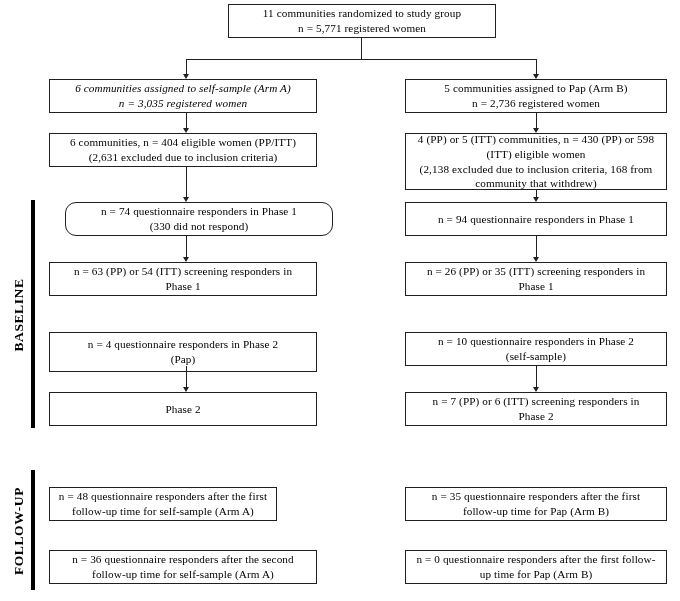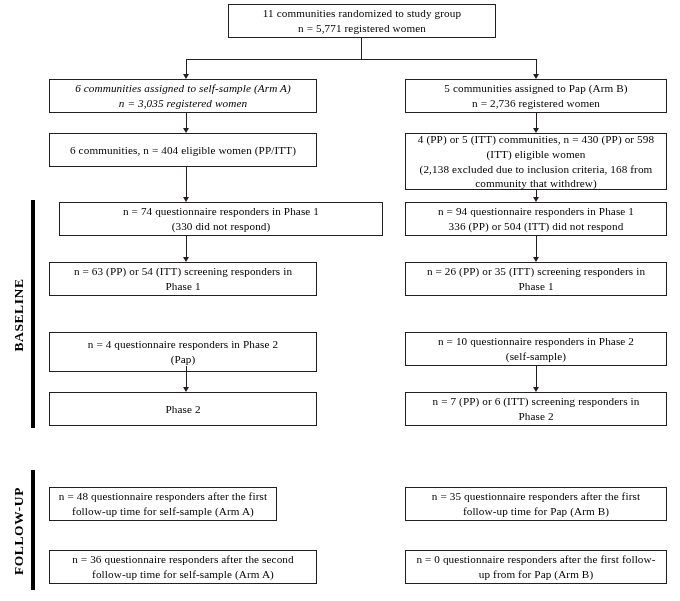--- a/index.html
+++ b/index.html
@@ -97,26 +97,27 @@
       <span>6 communities assigned to self-sample (Arm A)</span>
       <span>n = 3,035 registered women</span>
     </span>
   </div>
   <div class="vline" style="left:186px; top:113px; height:16px;"></div>
   <div class="arrowhead" style="left:182.5px; top:128px;"></div>
 
   <div class="box" style="left:49px; top:133px; width:268px; height:34px;">
     <span>
       <span>6 communities, n = 404 eligible women (PP/ITT)</span>
+      <span>(2,631 excluded due to inclusion criteria)</span>
     </span>
   </div>
   <div class="vline" style="left:186px; top:167px; height:31px;"></div>
   <div class="arrowhead" style="left:182.5px; top:197px;"></div>
 
-  <div class="box" style="left:59px; top:202px; width:324px; height:34px;">
+  <div class="box" style="left:65px; top:202px; width:268px; height:34px;border-radius:11px;">
     <span>
       <span>n = 74 questionnaire responders in Phase 1</span>
       <span>(330 did not respond)</span>
     </span>
   </div>
   <div class="vline" style="left:186px; top:236px; height:22px;"></div>
   <div class="arrowhead" style="left:182.5px; top:257px;"></div>
 
   <div class="box" style="left:49px; top:262px; width:268px; height:34px;">
     <span>
@@ -170,21 +171,20 @@
       <span>(2,138 excluded due to inclusion criteria, 168 from</span>
       <span>community that withdrew)</span>
     </span>
   </div>
   <div class="vline" style="left:536px; top:190px; height:8px;"></div>
   <div class="arrowhead" style="left:532.5px; top:197px;"></div>
 
   <div class="box" style="left:405px; top:202px; width:262px; height:34px;">
     <span>
       <span>n = 94 questionnaire responders in Phase 1</span>
-      <span>336 (PP) or 504 (ITT) did not respond</span>
     </span>
   </div>
   <div class="vline" style="left:536px; top:236px; height:22px;"></div>
   <div class="arrowhead" style="left:532.5px; top:257px;"></div>
 
   <div class="box" style="left:405px; top:262px; width:262px; height:34px;">
     <span>
       <span>n = 26 (PP) or 35 (ITT) screening responders in</span>
       <span>Phase 1</span>
     </span>
@@ -209,21 +209,21 @@
   <div class="box" style="left:405px; top:487px; width:262px; height:34px;">
     <span>
       <span>n = 35 questionnaire responders after the first</span>
       <span>follow-up time for Pap (Arm B)</span>
     </span>
   </div>
 
   <div class="box" style="left:405px; top:550px; width:262px; height:34px;align-items:center;">
     <span>
       <span>n = 0 questionnaire responders after the first follow-</span>
-      <span>up from for Pap (Arm B)</span>
+      <span>up time for Pap (Arm B)</span>
     </span>
   </div>
 
   <div class="section-bar" style="left:31px; top:200px; height:228px;"></div>
   <div class="section-label" style="left:-36px; top:307px; width:110px; transform:rotate(-90deg);">BASELINE</div>
 
   <div class="section-bar" style="left:31px; top:470px; height:120px;"></div>
   <div class="section-label" style="left:-38px; top:523px; width:114px; transform:rotate(-90deg);">FOLLOW-UP</div>
 
 </div>

